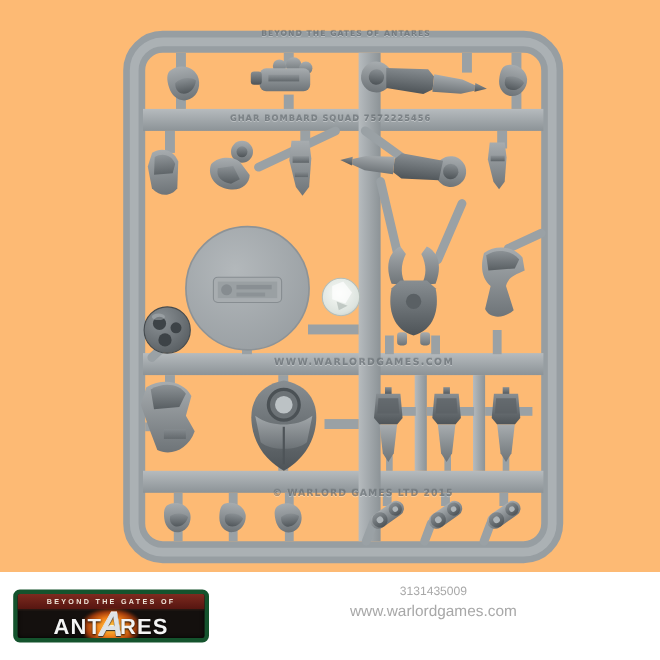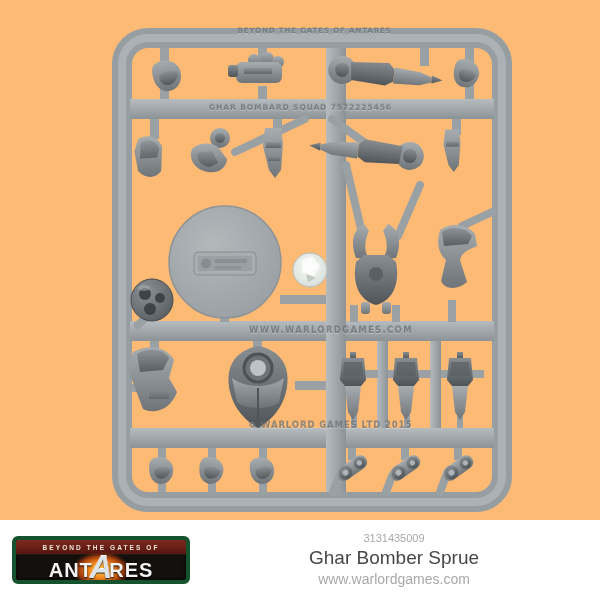--- a/index.html
+++ b/index.html
@@ -7,21 +7,21 @@
          font-family:"Liberation Sans",sans-serif;}
   .sprue-svg{position:absolute;left:0;top:0;}
   
   .emb{position:absolute;font-family:"DejaVu Sans",sans-serif;font-weight:700;
        color:#686f74;text-align:center;opacity:.7;letter-spacing:.9px;
        text-shadow:0 1px 0 rgba(255,255,255,.45), 0 -1px 0 rgba(70,76,80,.35);
        white-space:nowrap;overflow:hidden;}
   .emb-top{left:222px;top:27px;width:185px;font-size:7px;}
   .emb-upper{left:183px;top:103px;width:235px;font-size:7.5px;}
   .emb-mid{left:220px;top:325px;width:222px;font-size:8.5px;letter-spacing:1.3px;}
-  .emb-bot{left:226px;top:420px;width:208px;font-size:8.5px;}
+  .emb-bot{left:226px;top:444px;width:208px;font-size:8.5px;}
   
   .caption{position:absolute;left:0;top:520px;width:600px;height:80px;background:#fff;}
   .logo{position:absolute;left:12px;top:16px;width:178px;height:48px;background:#14100e;
         border:4px solid #14532d;border-radius:6px;box-sizing:border-box;overflow:hidden;
         box-shadow:inset 0 0 4px #000;}
   .logo-top{height:14px;background:linear-gradient(#7d2a1f,#551510);display:flex;
             align-items:center;justify-content:center;border-bottom:1px solid #241a14;}
   .logo-top span{font-size:6.5px;font-weight:700;color:#efe6da;letter-spacing:2.1px;}
   .logo-main{position:relative;height:30px;display:flex;align-items:center;justify-content:center;}
   .burst{position:absolute;left:50%;top:50%;width:52px;height:32px;transform:translate(-50%,-50%);
@@ -266,17 +266,16 @@
       </div>
       <div class="logo-main">
         <div class="burst"></div>
         <span class="brand-side">ANT</span>
         <span class="brand-a">A</span>
         <span class="brand-side">RES</span>
       </div>
     </div>
     <div class="ptext">
       <div class="sku">3131435009</div>
-      <div class="pname">Ghar Bomber Sprue</div>
       <div class="purl">www.warlordgames.com</div>
     </div>
   </div>
 </div>
 
 </body></html>

